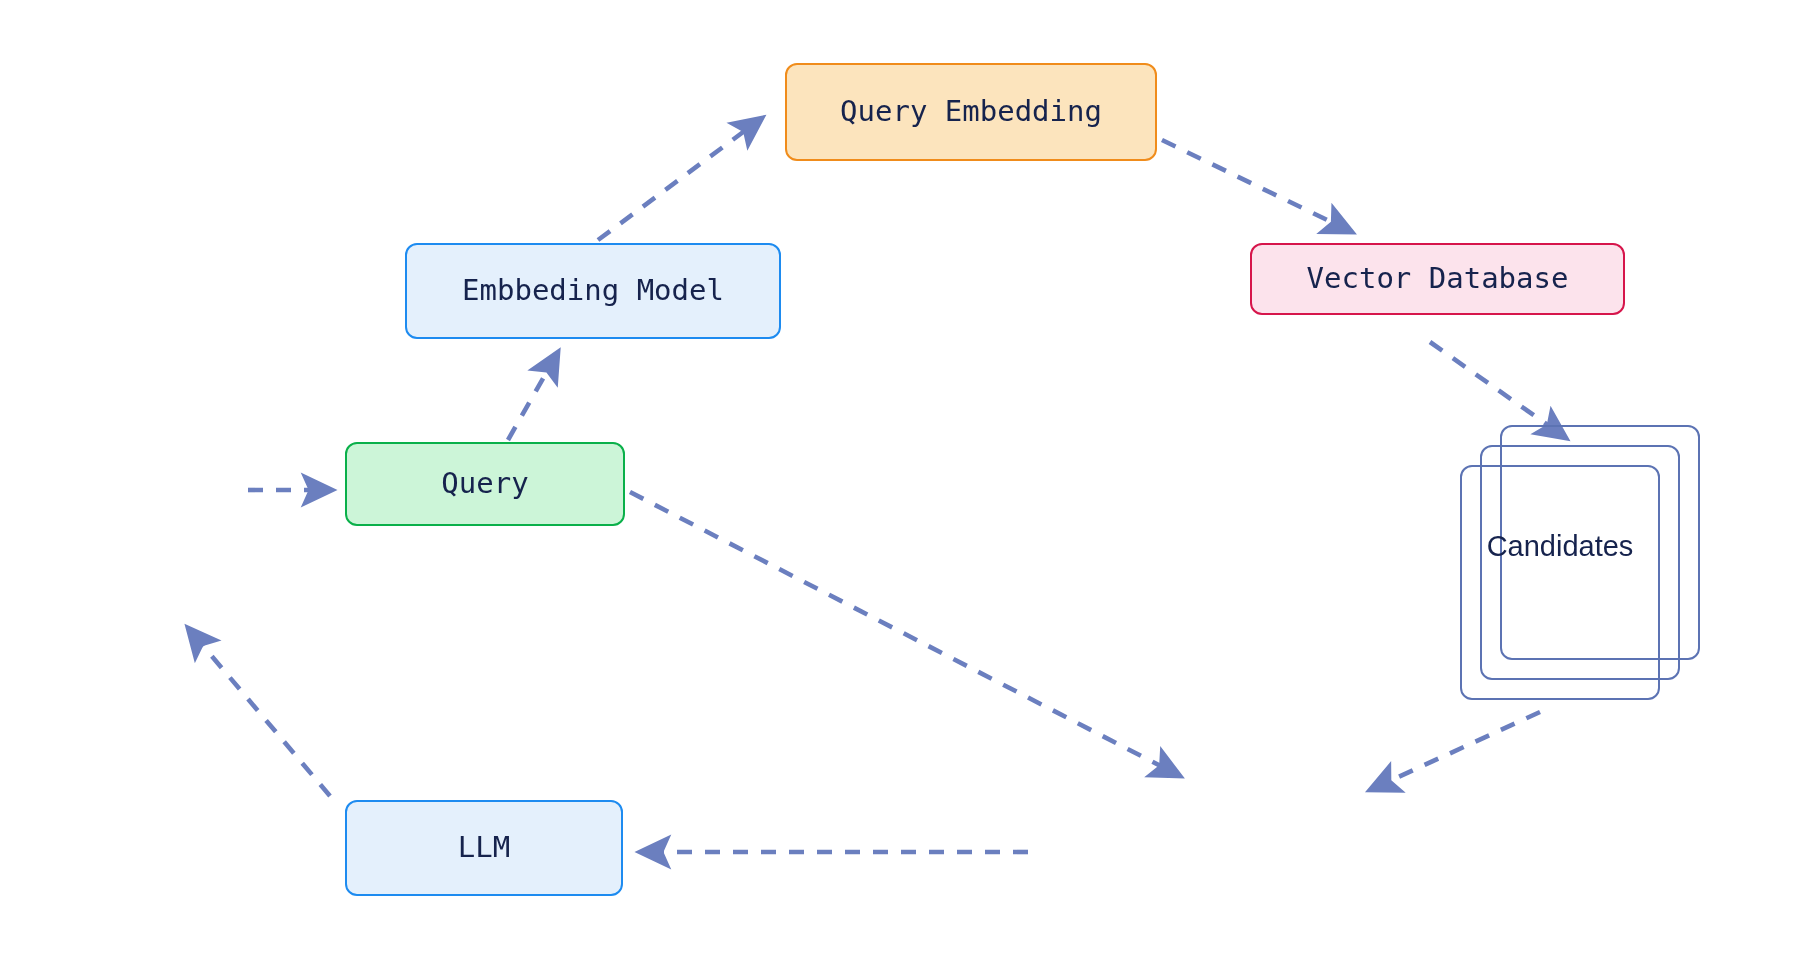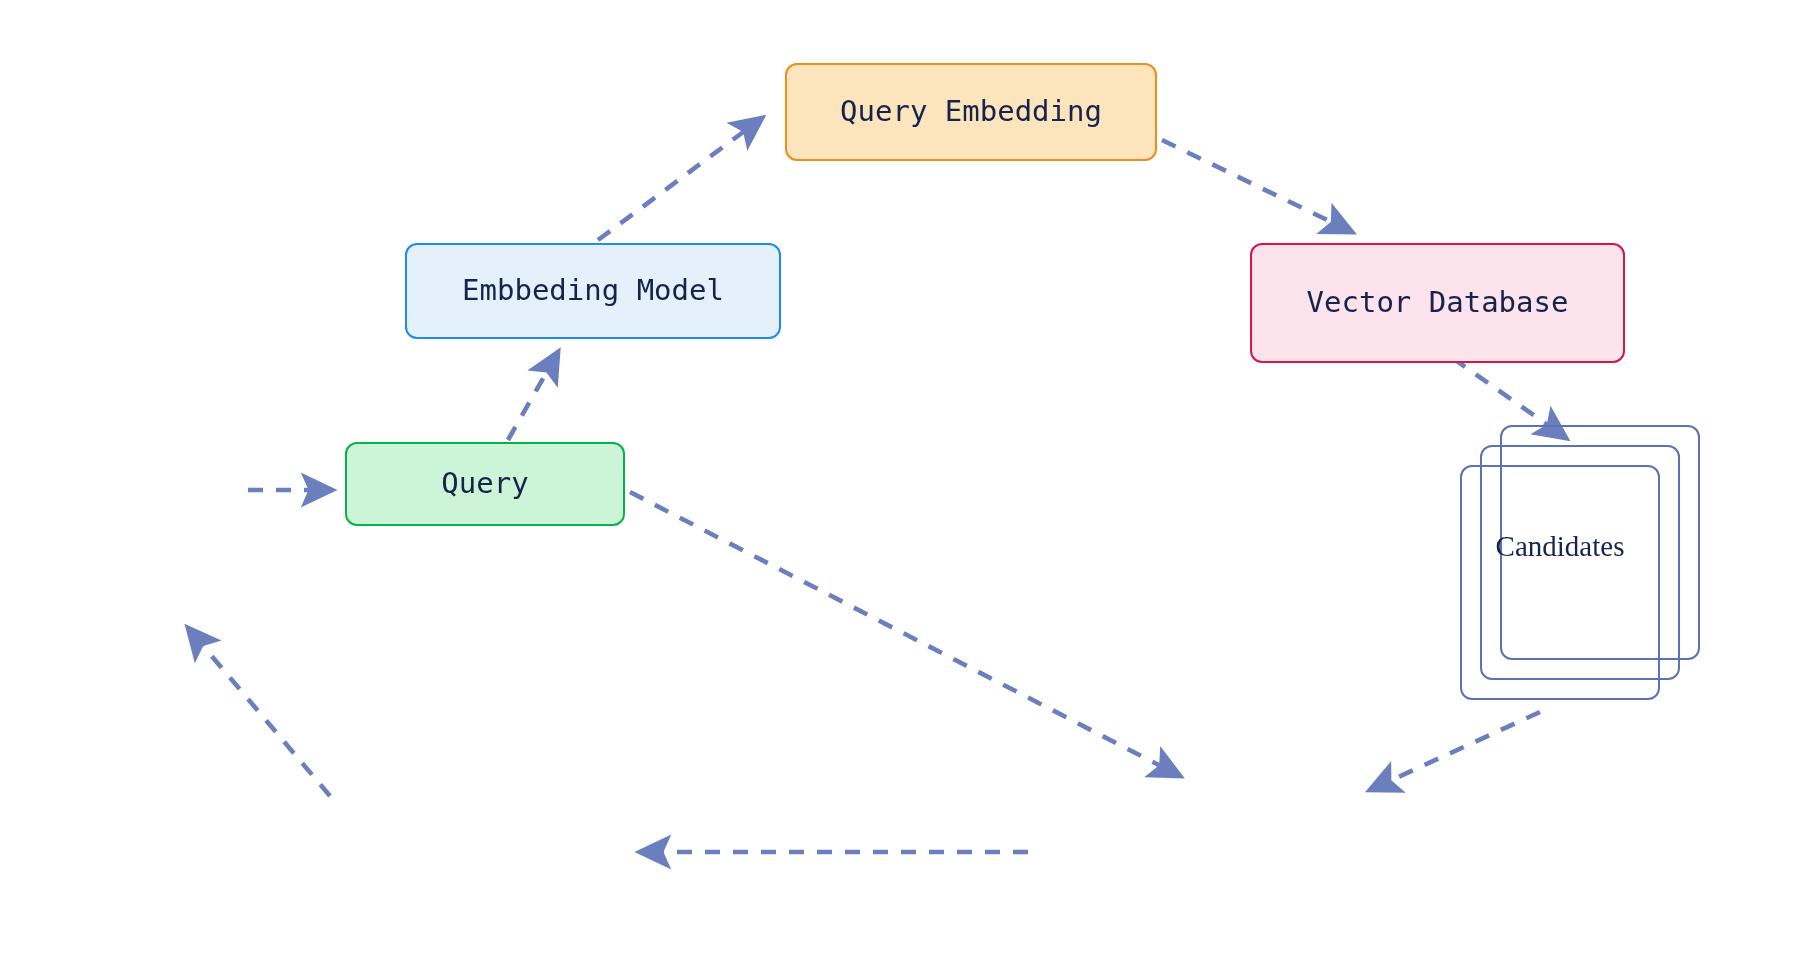--- a/index.html
+++ b/index.html
@@ -9,37 +9,37 @@
   #edges{position:absolute;left:0;top:0;width:1796px;height:964px;pointer-events:none;}
   .node{position:absolute;box-sizing:border-box;display:flex;align-items:center;
         justify-content:center;text-align:center;border-radius:12px;
         font-family:"DejaVu Sans Mono","Liberation Mono",monospace;
         font-size:29px;color:#16234d;line-height:1.22;letter-spacing:0px;
         white-space:pre-line;}
   .n-qemb{left:785px;top:63px;width:372px;height:98px;
           background:#fce4bd;border:2.5px solid #f08c1b;}
   .n-emod{left:405px;top:243px;width:376px;height:96px;
           background:#e4f0fc;border:2.5px solid #1d8bf0;}
-  .n-vdb{left:1250px;top:243px;width:375px;height:120px;
+  .n-vdb{left:1250px;top:243px;width:375px;height:72px;
          background:#fce3ec;border:2.5px solid #d6154b;}
   .n-query{left:345px;top:442px;width:280px;height:84px;
            background:#ccf5d8;border:2.5px solid #0ab04a;}
   .n-prompt{left:1035px;top:783px;width:320px;height:120px;
             background:#ccf5d8;border:2.5px solid #0ab04a;}
   .n-llm{left:345px;top:800px;width:278px;height:96px;
          background:#e4f0fc;border:2.5px solid #1d8bf0;}
   
   .cand-wrap{position:absolute;left:1460px;top:425px;width:240px;height:275px;}
   .cand-box{position:absolute;width:200px;height:235px;border:2px solid #5c73b3;
             border-radius:12px;background:transparent;box-sizing:border-box;}
   .cand-b3{left:40px;top:0px;}
   .cand-b2{left:20px;top:20px;}
   .cand-b1{left:0px;top:40px;}
   .cand-label{position:absolute;left:-22px;top:105px;width:244px;text-align:center;
-              font-family:Liberation Serif, serif;
+              font-family:Liberation Sans, sans-serif;
               font-size:29px;color:#16234d;}
   
   .user-wrap{position:absolute;left:118px;top:420px;width:135px;height:160px;}
   .user-icon{position:absolute;left:12px;top:0;width:110px;height:105px;}
   .user-label{position:absolute;left:0;top:110px;width:135px;text-align:center;
               font-family:"Liberation Sans",sans-serif;font-size:27px;color:#16234d;}
 </style>
 </head>
 <body>
 
@@ -76,20 +76,21 @@
 
   <div class="node n-qemb">Query Embedding</div>
 
   <div class="node n-emod">Embbeding Model</div>
 
   <div class="node n-vdb">Vector Database</div>
 
   <div class="node n-query">Query</div>
 
 
+  <div class="node n-llm">LLM</div>
 
   <div class="cand-wrap">
     <div class="cand-box cand-b3"></div>
     <div class="cand-box cand-b2"></div>
     <div class="cand-box cand-b1"></div>
     <div class="cand-label">Candidates</div>
   </div>
 
 </div>
 

